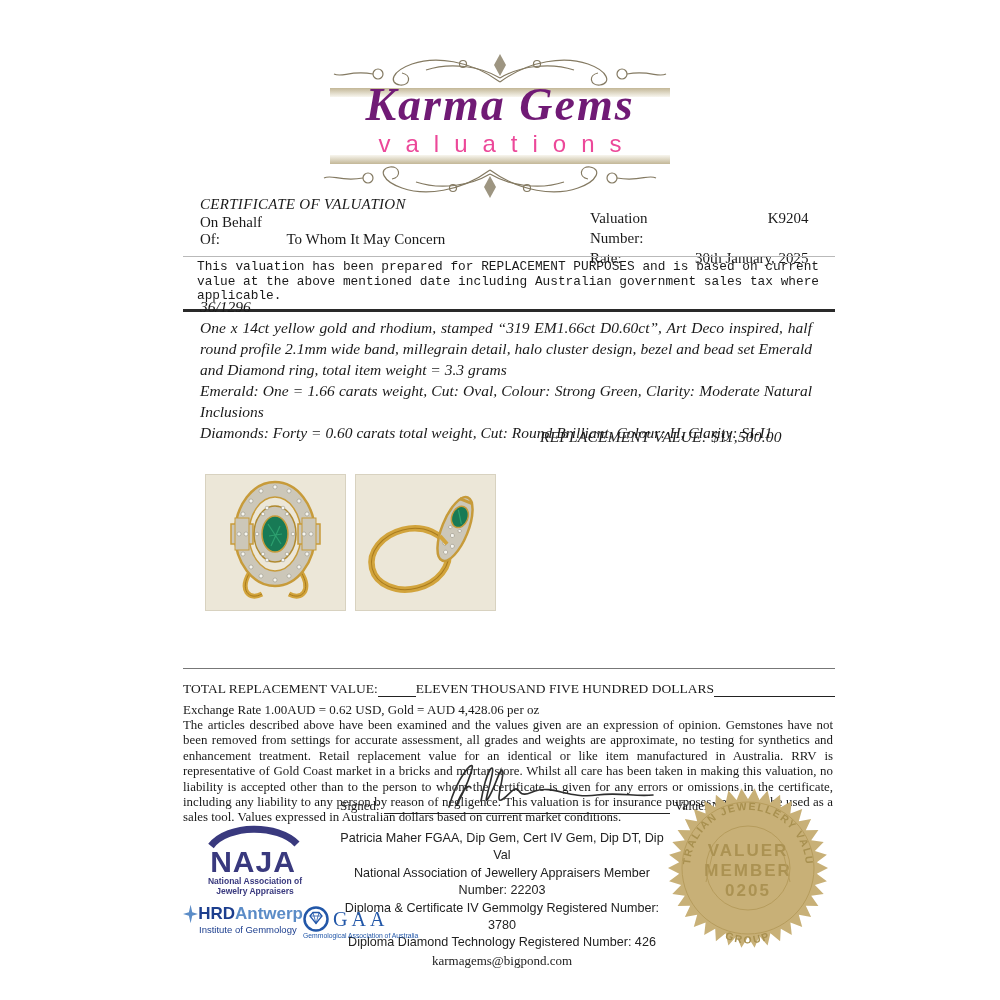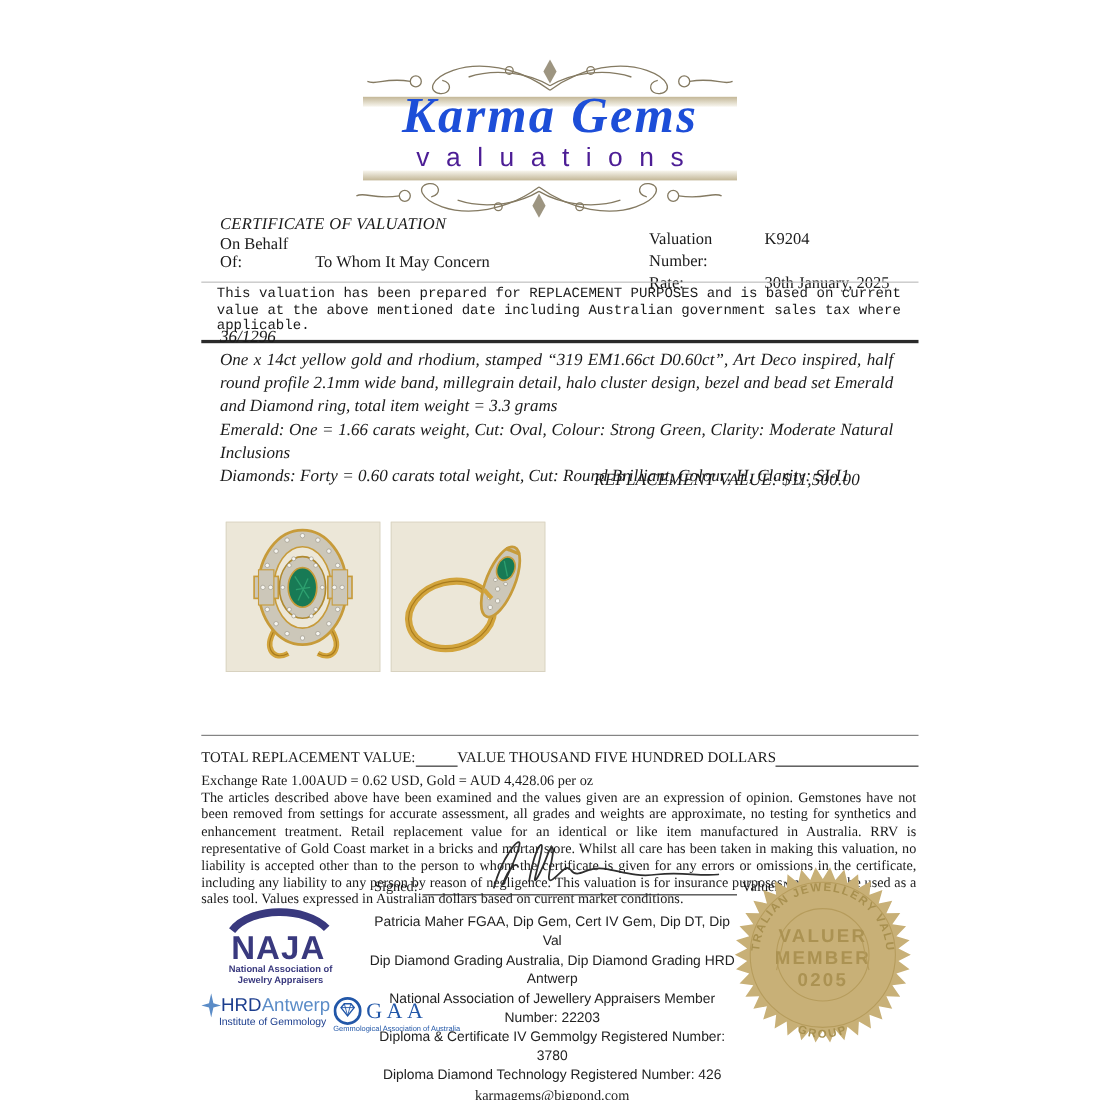--- a/index.html
+++ b/index.html
@@ -6,30 +6,30 @@
   html,body { background:#fff; }
   body { font-family:"Liberation Serif", serif; color:#1a1a1a; }
   .page { position:relative; width:1000px; height:1000px; background:#ffffff; overflow:hidden; }
 
   
   .logo-block { position:absolute; left:320px; top:52px; width:360px; height:140px; text-align:center; }
   .logo-flourish { display:block; margin:0 auto; }
   .logo-bar { position:absolute; left:10px; right:10px; height:9px; background:linear-gradient(to bottom,#c3b797,#f8f6ef); }
   .logo-bar.top { top:36px; }
   .logo-bar.bottom { top:103px; background:linear-gradient(to top,#c3b797,#f8f6ef); }
-  .brand-script { position:absolute; top:26px; left:0; right:0; font-family:"Liberation Serif",serif; font-style:italic; font-weight:bold; font-size:46px; color:#1d4ed8; letter-spacing:2px; white-space:nowrap; }
-  .brand-sub { position:absolute; top:78px; left:0; right:0; font-family:"Liberation Sans",sans-serif; font-size:24px; color:#4c1d95; letter-spacing:15px; text-indent:15px; }
+  .brand-script { position:absolute; top:26px; left:0; right:0; font-family:"Liberation Serif",serif; font-style:italic; font-weight:bold; font-size:46px; color:#701a75; letter-spacing:2px; white-space:nowrap; }
+  .brand-sub { position:absolute; top:78px; left:0; right:0; font-family:"Liberation Sans",sans-serif; font-size:24px; color:#ec4899; letter-spacing:15px; text-indent:15px; }
   .flourish-bottom { position:absolute; top:112px; left:0; right:0; }
 
   
   .cert-title { position:absolute; left:200px; top:196px; font-size:15px; letter-spacing:0.3px;font-style:italic; }
   .behalf-row { position:absolute; left:200px; top:214px; font-size:15px; }
   .behalf-row .lbl { display:inline-block; width:83px; }
   .meta-right { position:absolute; left:590px; top:208px; font-size:15px; }
-  .meta-row { display:flex; line-height:20px; }
+  .meta-row { display:flex; line-height:20px;justify-content:space-between; }
   .meta-row .lbl { width:105px; }
 
   
   .notice-wrap { position:absolute; left:183px; top:256px; width:652px; border-top:1px solid #b9b9b9; border-bottom:3px solid #2a2a2a; padding:3px 2px 5px 14px;font-family:Liberation Mono, monospace; }
   .notice { font-size:12.8px; line-height:14.5px; }
 
   
   .item-block { position:absolute; left:200px; top:296px; width:612px; font-style:italic; font-size:15.5px; line-height:21px; }
   .item-block p { text-align:justify; }
   .item-ref { text-align:left !important; }
@@ -55,21 +55,21 @@
   .sign-wrap { position:relative; flex:1; display:flex; align-items:flex-end; }
 
   
   .creds { position:absolute; left:330px; top:830px; width:344px; text-align:center; font-family:"Liberation Sans",sans-serif; font-size:12.6px; line-height:17.4px; color:#222; }
   .creds .email { font-family:"Liberation Serif",serif; font-size:13px; }
 
   
   .naja { position:absolute; left:193px; top:820px; width:120px; text-align:center; }
   .hrd { position:absolute; left:183px; top:903px; width:120px; }
   .hrd-row { display:flex; align-items:center; }
-  .hrd-name { font-family:"Liberation Sans",sans-serif; font-size:17px; font-weight:normal; }
+  .hrd-name { font-family:"Liberation Sans",sans-serif; font-size:17px; font-weight:bold; }
   .hrd-cap { font-size:9.5px; color:#1c3e8e; font-family:"Liberation Sans",sans-serif; margin-left:16px; margin-top:-1px; }
   .gaa { position:absolute; left:303px; top:906px; width:120px; }
   .gaa-row { display:flex; align-items:center; gap:4px; }
   .gaa-name { font-family:"Liberation Serif",serif; font-size:20px; color:#2257a8; letter-spacing:4px; }
   .gaa-cap { font-size:6.8px; color:#2257a8; font-family:"Liberation Sans",sans-serif; margin-top:0px; }
 
   
   .seal { position:absolute; left:666px; top:786px; width:164px; height:164px; }
 </style>
 </head>
@@ -213,42 +213,41 @@
           <circle cx="105" cy="55" r="1.6"></circle>
       </g>
       <path d="M93,25 L107,25" stroke="#c79b3a" stroke-width="3"></path>
     </g>
     <path d="M85,62 L92,70" stroke="#d2a43c" stroke-width="4"></path>
   </svg>
 
   <div class="total-row">
     <span>TOTAL REPLACEMENT VALUE:</span>
     <span class="seg seg-short"></span>
-    <span>VALUE THOUSAND FIVE HUNDRED DOLLARS</span>
+    <span>ELEVEN THOUSAND FIVE HUNDRED DOLLARS</span>
     <span class="seg seg-long"></span>
   </div>
   <div class="exchange">Exchange Rate 1.00AUD = 0.62 USD, Gold = AUD 4,428.06 per oz</div>
   <div class="disclaimer">The articles described above have been examined and the values given are an expression of opinion. Gemstones have not been removed from settings for accurate assessment, all grades and weights are approximate, no testing for synthetics and enhancement treatment. Retail replacement value for an identical or like item manufactured in Australia. RRV is representative of Gold Coast market in a bricks and mortar store. Whilst all care has been taken in making this valuation, no liability is accepted other than to the person to whom the certificate is given for any errors or omissions in the certificate, including any liability to any person by reason of negligence. This valuation is for insurance purposes and not to be used as a sales tool. Values expressed in Australian dollars based on current market conditions.</div>
 
   <div class="sign-row">
     <span>Signed:</span>
     <span class="sign-wrap">
       <span class="sig-line"></span>
       <svg class="sig-svg" width="230" height="60" viewBox="0 0 230 60">
         <path d="M14,52 C22,22 40,2 37,14 C33,30 16,62 24,44 C28,35 34,28 36,33
                  M46,46 C52,12 60,6 57,20 C53,38 48,52 54,42 C62,28 66,8 68,18 C66,34 60,50 68,44
                  C76,38 80,30 84,36 C88,42 94,38 100,36 C118,30 134,44 162,40 C185,37 200,42 218,40" fill="none" stroke="#2e2e2e" stroke-width="1.6" stroke-linecap="round"></path>
       </svg>
     </span>
     <span>Valuer No. 0205</span>
   </div>
 
   <div class="creds">
     <div>Patricia Maher FGAA, Dip Gem, Cert IV Gem, Dip DT, Dip Val</div>
-    <div>Dip Diamond Grading Australia, Dip Diamond Grading HRD Antwerp</div>
     <div>National Association of Jewellery Appraisers Member Number: 22203</div>
     <div>Diploma &amp; Certificate IV Gemmolgy Registered Number: 3780</div>
     <div>Diploma Diamond Technology Registered Number: 426</div>
     <div class="email">karmagems@bigpond.com</div>
   </div>
 
   <div class="naja">
     <svg width="120" height="78" viewBox="0 0 120 78">
       <path d="M18,26 C35,4 85,4 104,24" fill="none" stroke="#39397e" stroke-width="7"></path>
       <text x="60" y="52" text-anchor="middle" font-family="Liberation Sans, sans-serif" font-weight="bold" font-size="30" fill="#39397e" letter-spacing="1">NAJA</text>

